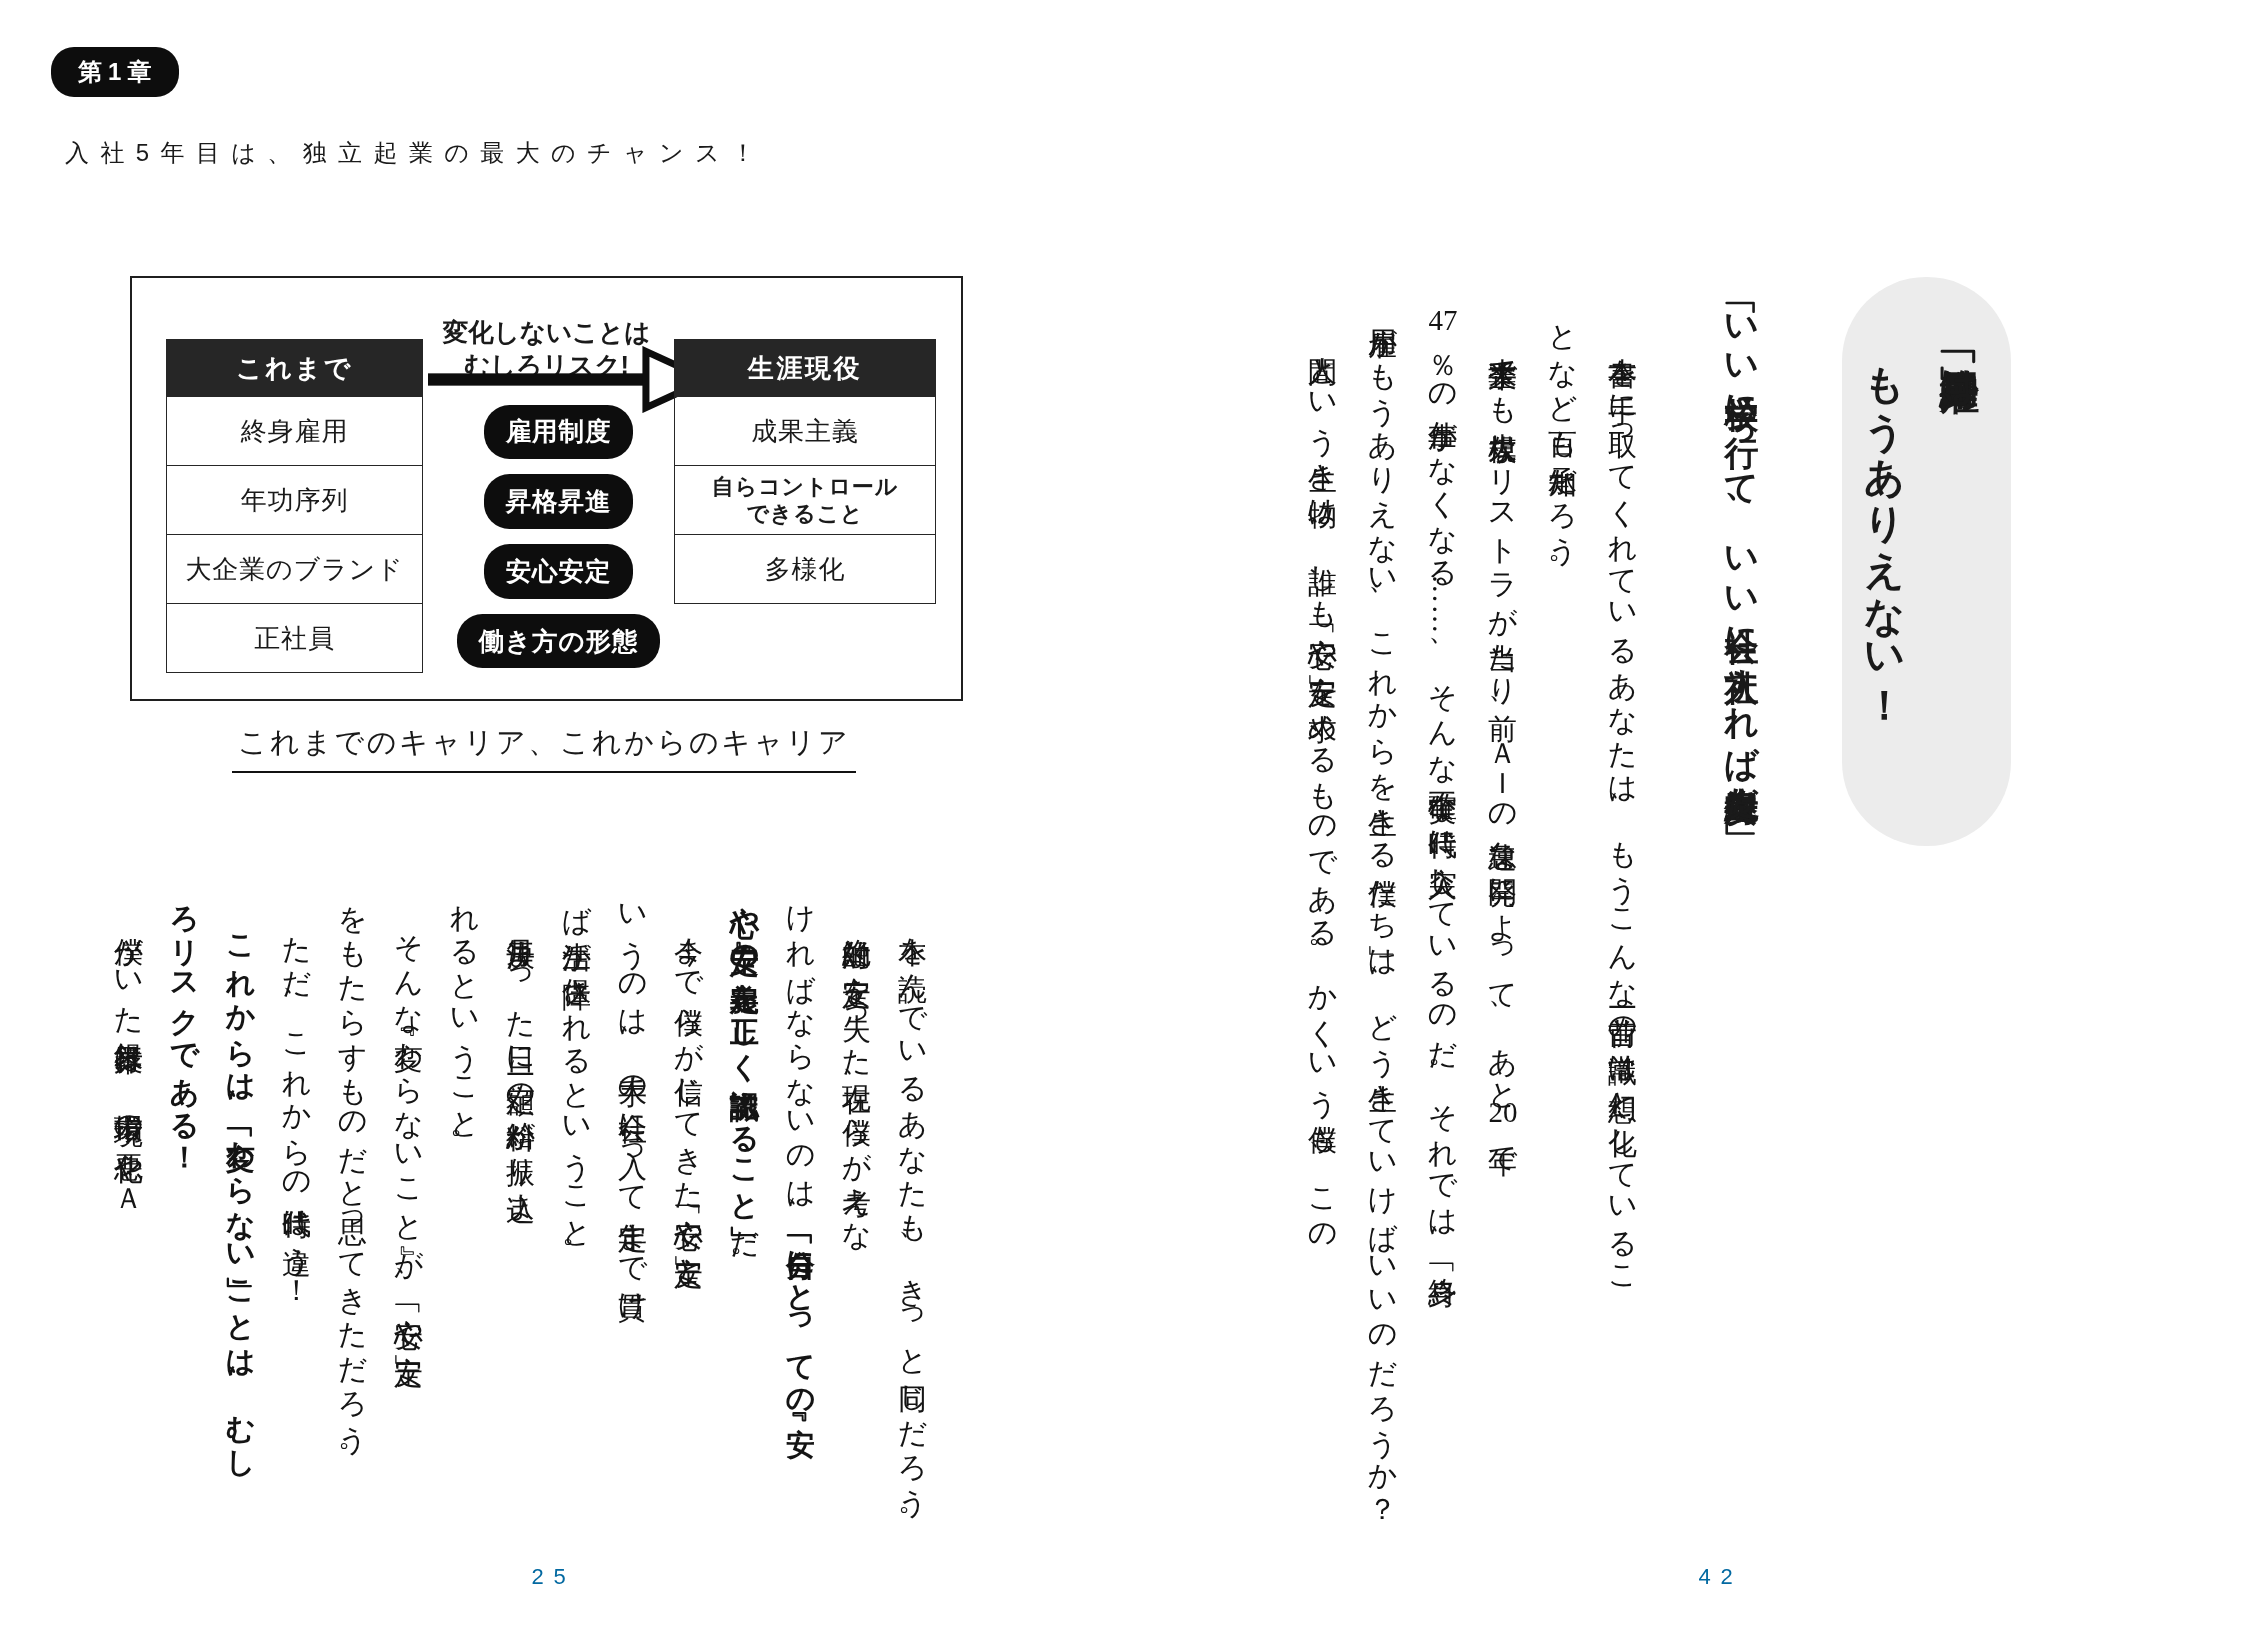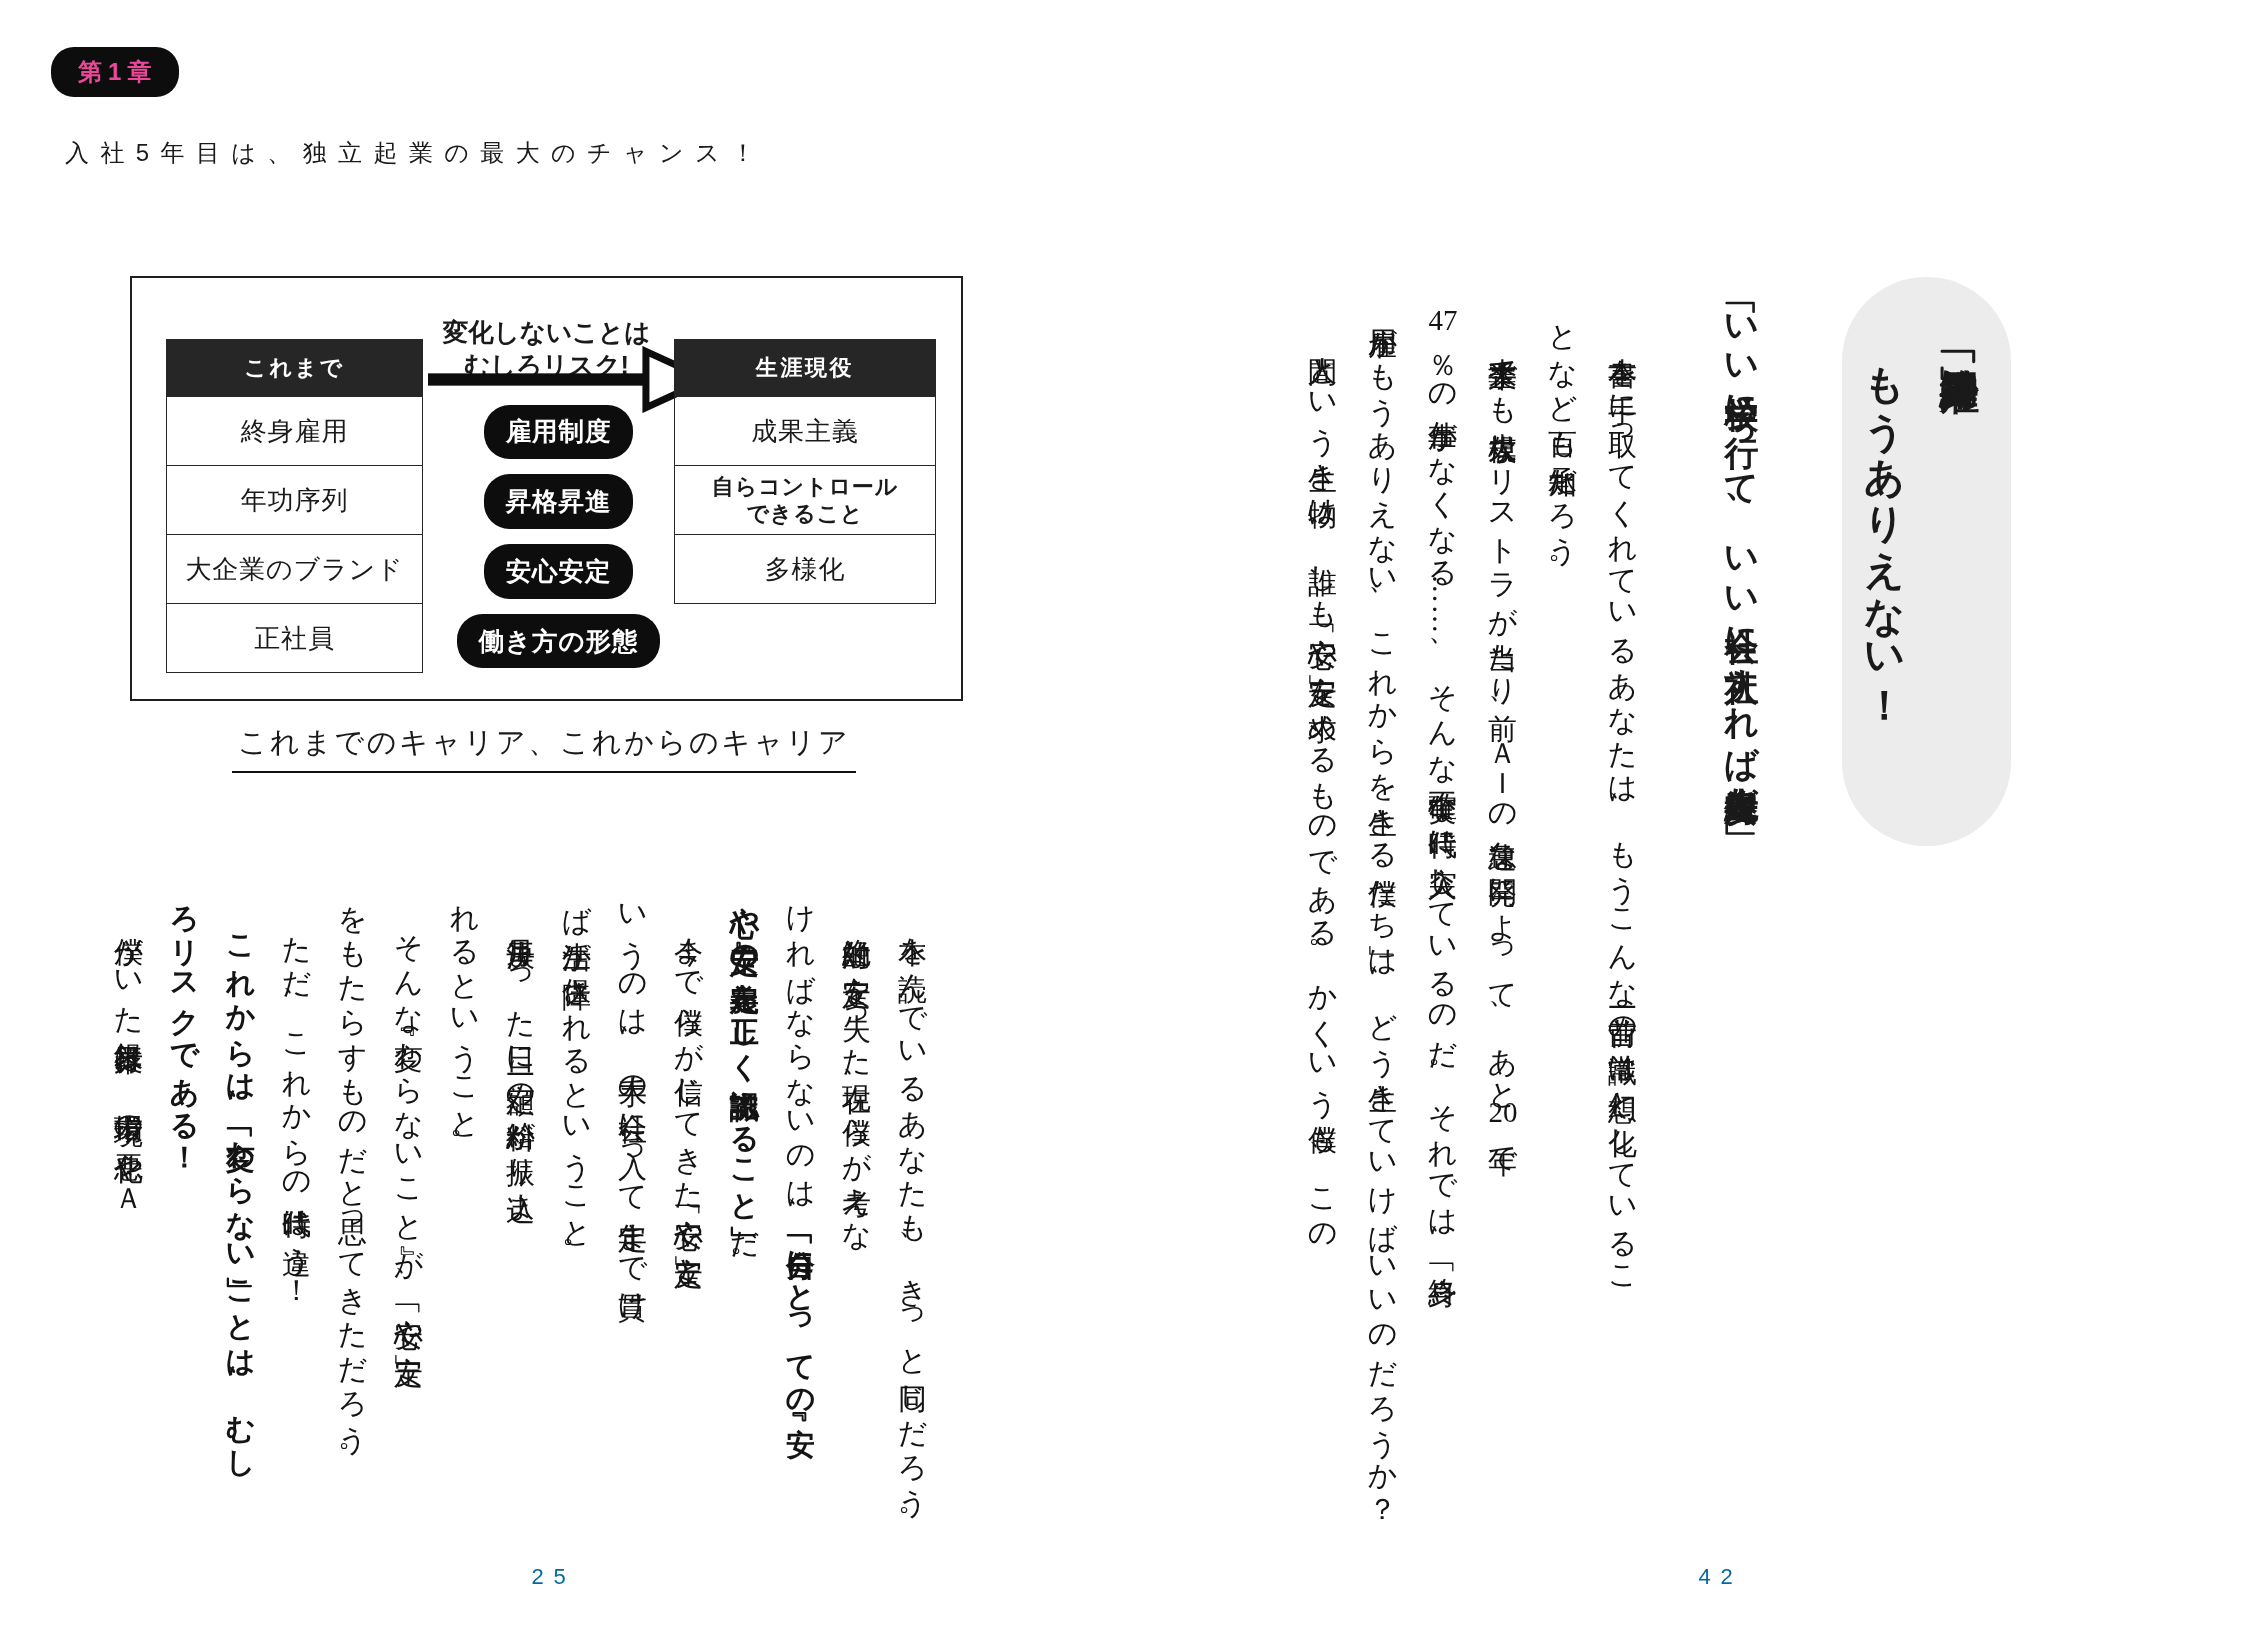--- a/index.html
+++ b/index.html
@@ -1,31 +1,31 @@
 <!DOCTYPE html>
 <html lang="ja" style="font-size:14px"><head>
 <meta charset="utf-8">
 <style>
   html,body{margin:0;padding:0;background:#ffffff;}
   body{width:2247px;height:1649px;position:relative;overflow:hidden;
        font-family:"Liberation Sans", sans-serif;color:#1a1a1a;}
   .abs{position:absolute;}
 
   
-  .badge{left:51px;top:47px;background:#0d0d0d;color:#ec4899;border-radius:23px;
+  .badge{left:51px;top:47px;background:#0d0d0d;color:#ffffff;border-radius:23px;
          font-size:24px;font-weight:600;letter-spacing:6.1px;padding:8.8px 21px 8.8px 27px;text-align:center;}
   .subtitle{left:65px;top:137px;font-size:24px;font-weight:500;letter-spacing:11.4px;}
 
   
   .dbox{left:130px;top:276px;width:829px;height:421px;border:2.6px solid #1f1f1f;background:#fff;}
   .dnote{left:369px;top:284px;width:351px;text-align:center;font-size:25.5px;font-weight:bold;line-height:1.32;margin-top:29px;}
   .dcol{top:339px;width:255px;border:1.8px solid #262626;}
   .dcol.before{left:167px;}
   .dcol.after{left:674px;width:260px;}
-  .dhead{height:56px;background:#262626;color:#fff;font-size:22px;font-weight:600;
+  .dhead{height:56px;background:#262626;color:#fff;font-size:26px;font-weight:600;
          letter-spacing:2.6px;display:flex;align-items:center;justify-content:center;}
   .dcell{height:68px;border-top:1.8px solid #262626;display:flex;flex-direction:column;
          align-items:center;justify-content:center;font-size:26px;font-weight:500;letter-spacing:0.9px;}
   .dcell .small{font-size:22px;font-weight:600;line-height:1.25;}
   .pills{left:421px;top:395px;width:253px;height:279px;display:flex;flex-direction:column;padding-left:10px;}
   .pillrow{flex:1;display:flex;align-items:center;justify-content:center;}
   .pill{background:#0d0d0d;color:#fff;border-radius:25.5px;font-size:25.5px;font-weight:600;
         letter-spacing:0.9px;padding:9.7px 22px;white-space:nowrap;}
   .caption-wrap{left:105px;top:723px;width:878px;text-align:center;}
   .caption{display:inline-block;font-size:29px;font-weight:400;letter-spacing:2.6px;

